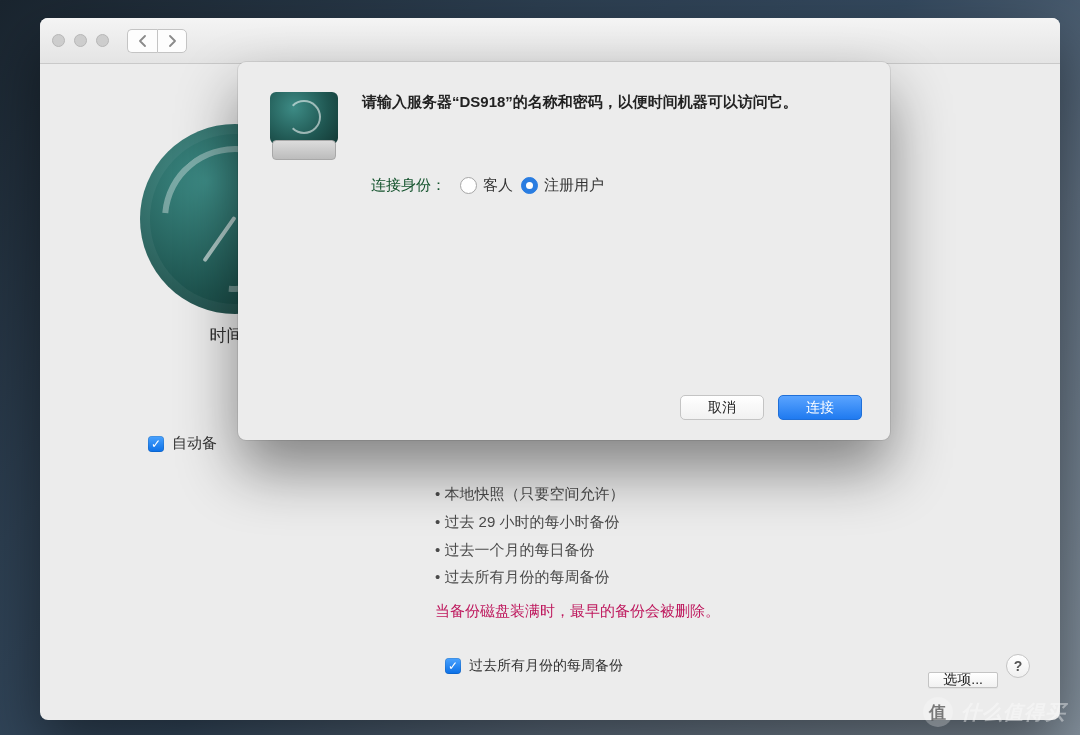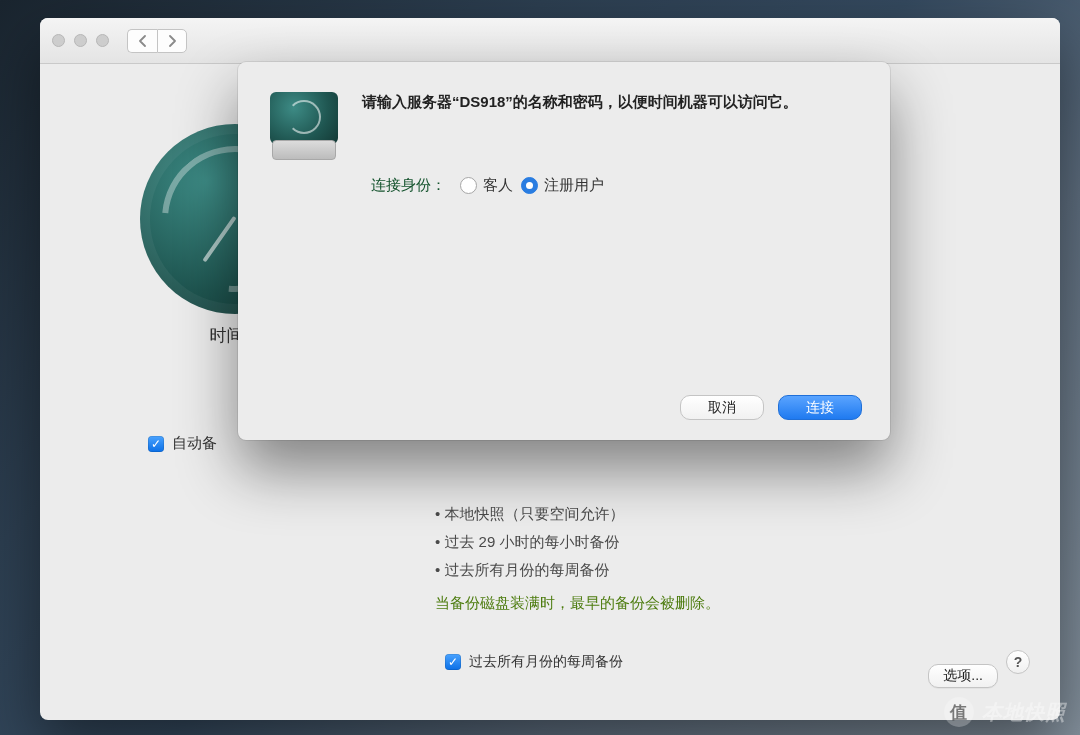--- a/index.html
+++ b/index.html
@@ -87,35 +87,35 @@
   }
   .mac-checkbox {
     width: 16px; height: 16px; border-radius: 4px;
     background: linear-gradient(#4aa3ff, #0a6fe6);
     display: inline-flex; align-items: center; justify-content: center;
     color: #fff; font-size: 12px; line-height: 1;
     box-shadow: inset 0 0 0 0.5px rgba(0,0,0,0.2);
   }
 
   .info-list {
-    position: absolute; left: 395px; top: 436px;
+    position: absolute; left: 395px; top: 416px;
     font-size: 15px; color: #4a4a4a; line-height: 1.85;
   }
   .info-list .bullet::before { content: "• "; color: #4a4a4a; }
-  .info-note { margin-top: 6px; color: #4d7c0f; font-size: 15px; }
+  .info-note { margin-top: 6px; color: #be185d; font-size: 15px; }
 
   .bottom-row {
     position: absolute; left: 405px; right: 30px; bottom: 32px;
     display: flex; align-items: center; gap: 8px;
   }
   .bottom-row .spacer { flex: 1; }
   .mac-button {
-    height: 24px; padding: 0 14px;
+    height: 16px; padding: 0 14px;
     background: linear-gradient(#ffffff, #f1f1f1);
-    border: 1px solid #c4c4c4; border-radius: 10px;
+    border: 1px solid #c4c4c4; border-radius: 2px;
     font-size: 14px; color: #222;
     display: inline-flex; align-items: center; justify-content: center;
     box-shadow: 0 1px 0 rgba(0,0,0,0.04);
     margin-top: 28px;
   }
   .help-btn {
     width: 24px; height: 24px; border-radius: 50%;
     background: linear-gradient(#fff,#f0f0f0);
     border: 1px solid #c4c4c4;
     display: inline-flex; align-items: center; justify-content: center;
@@ -182,21 +182,21 @@
   .redact {
     position: absolute; top: 2px; bottom: 2px; left: 2px;
     background: #000;
   }
 
   .sheet-buttons {
     position: absolute; right: 28px; bottom: 20px;
     display: flex; gap: 14px;
   }
   .btn {
-    min-width: 84px; height: 25px; border-radius: 10px;
+    min-width: 84px; height: 25px; border-radius: 5px;
     border: 1px solid #c4c4c4;
     background: linear-gradient(#ffffff,#f1f1f1);
     font-size: 14px; color: #222;
     display: inline-flex; align-items: center; justify-content: center;
   }
   .btn.default {
     border: 1px solid #1f6fd8;
     background: linear-gradient(#5aa4ff,#1f7af0);
     color: #fff;
     font-family: Liberation Serif, serif;
@@ -248,20 +248,21 @@
     </div>
 
     <div class="auto-row">
       <span class="mac-checkbox">✓</span>
       <span>自动备</span>
     </div>
 
     <div class="info-list">
       <div class="bullet">本地快照（只要空间允许）</div>
       <div class="bullet">过去 29 小时的每小时备份</div>
+      <div class="bullet">过去一个月的每日备份</div>
       <div class="bullet">过去所有月份的每周备份</div>
       <div class="info-note">当备份磁盘装满时，最早的备份会被删除。</div>
     </div>
 
     <div class="bottom-row">
       <span class="mac-checkbox">✓</span>
       <span>过去所有月份的每周备份</span>
       <span class="spacer"></span>
       <span class="mac-button">选项...</span>
       <span class="help-btn">?</span>
@@ -300,14 +301,14 @@
   </div>
 
   <div class="sheet-buttons">
     <div class="btn">取消</div>
     <div class="btn default">连接</div>
   </div>
 </div>
 
 <div class="watermark">
   <div class="wm-badge">值</div>
-  <span>本地快照</span>
+  <span>什么值得买</span>
 </div>
 
 </body></html>

